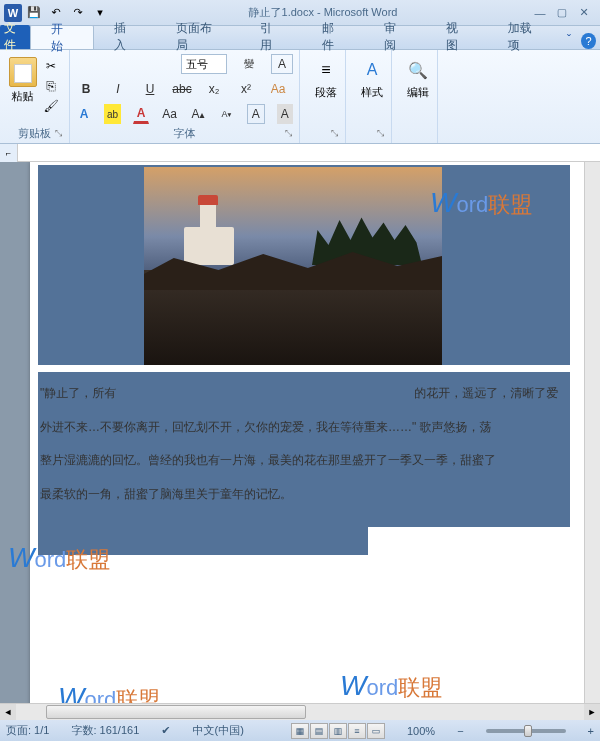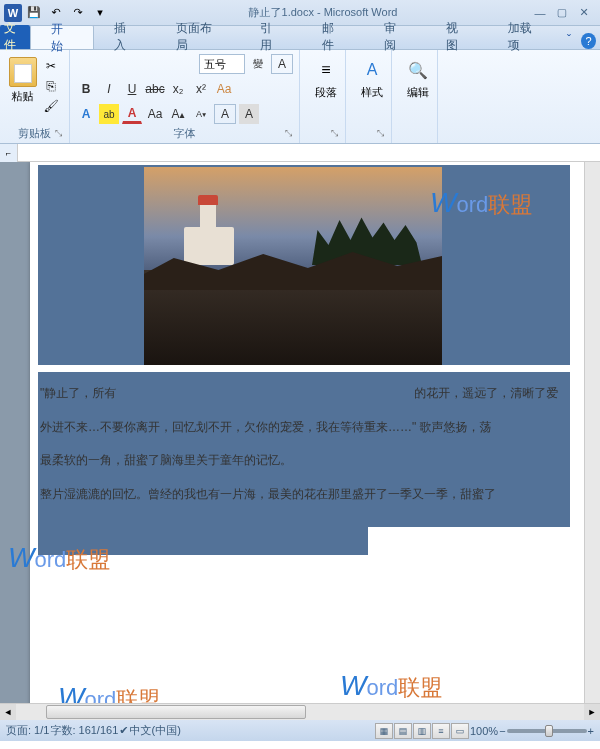--- a/index.html
+++ b/index.html
@@ -20,21 +20,21 @@
 .ribbon{height:94px;background:linear-gradient(#f4f9ff,#e4eefa);border-bottom:1px solid #a9bfd6;display:flex;font-size:11px}
 .group{border-right:1px solid #c8daf0;padding:3px 6px;display:flex;flex-direction:column;position:relative}
 .group-label{position:absolute;bottom:2px;left:0;right:0;text-align:center;color:#4a6a8a;font-size:11px}
 .group-body{flex:1;display:flex;align-items:flex-start}
 .paste-big{width:36px;display:flex;flex-direction:column;align-items:center;padding-top:4px;gap:2px}
 .paste-icon{width:28px;height:30px;background:linear-gradient(#f7d88a,#e8b84a);border:1px solid #c89838;border-radius:2px;position:relative}
 .paste-icon::after{content:"";position:absolute;top:6px;left:4px;right:4px;bottom:3px;background:#fff;border:1px solid #ccc}
 .paste-side{display:flex;flex-direction:column;gap:2px;padding:4px 2px}
 .sm-btn{width:20px;height:18px;display:flex;align-items:center;justify-content:center;font-size:12px}
 .font-group{width:230px}
-.font-row{display:flex;align-items:center;gap:3px;height:22px;margin-bottom:3px}
+.font-row{display:flex;align-items:center;gap:12px;height:22px;margin-bottom:3px}
 .font-sel{border:1px solid #a9bfd6;background:#fff;height:20px;padding:0 4px;font-size:11px;display:flex;align-items:center}
 .font-sel.size{width:46px}
 .rbtn{width:20px;height:20px;border:1px solid transparent;display:flex;align-items:center;justify-content:center;font-size:12px;color:#333}
 .box-btn{border:1px solid #a9bfd6;width:22px;height:20px}
 .para-group{width:46px}
 .big-btn{display:flex;flex-direction:column;align-items:center;padding:4px 2px;gap:2px;width:40px}
 .big-icon{width:26px;height:26px;display:flex;align-items:center;justify-content:center;font-size:16px}
 .ruler{height:18px;background:#fff;border-bottom:1px solid #ccc;position:relative}
 .ruler-btn{width:18px;height:18px;background:#e4eefa;border-right:1px solid #ccc;display:flex;align-items:center;justify-content:center;font-size:9px}
 .doc-area{background:#8a9aaa;height:541px;position:relative;overflow:hidden}
@@ -49,21 +49,21 @@
 .rocks::before{content:"";position:absolute;top:-20px;left:0;right:0;height:40px;background:#2a2018;clip-path:polygon(0 60%,10% 20%,25% 50%,40% 10%,55% 45%,70% 5%,85% 40%,100% 15%,100% 100%,0 100%)}
 .trees{position:absolute;top:48px;right:20px;width:110px;height:50px;background:#1a2818;clip-path:polygon(0 100%,5% 30%,15% 60%,25% 10%,35% 50%,45% 5%,55% 45%,65% 15%,75% 50%,85% 20%,95% 55%,100% 100%)}
 .text-layer{position:absolute;left:10px;top:215px;right:0;font-size:12px;color:#333;line-height:2.8}
 .text-row{white-space:nowrap;position:relative}
 .watermark{position:absolute;font-size:22px;font-weight:normal;pointer-events:none}
 .wm-w{color:#2a7ad4;font-style:italic;font-size:28px}.wm-rd{color:#6a9ae8}.wm-cn{color:#d87838}
 .hscroll{height:16px;background:#e8e8e8;display:flex;align-items:center;border-top:1px solid #ccc}
 .scroll-btn{width:16px;height:16px;background:#ddd;display:flex;align-items:center;justify-content:center;font-size:9px}
 .scroll-track{flex:1;height:16px;background:#e8e8e8;position:relative}
 .scroll-thumb{position:absolute;left:30px;width:260px;height:14px;top:1px;background:linear-gradient(#f4f4f4,#d8d8d8);border:1px solid #aaa;border-radius:2px}
-.statusbar{height:22px;background:linear-gradient(#d8e4f4,#c4d6ec);display:flex;align-items:center;font-size:11px;color:#3a5a7a;padding:0 6px;gap:1px;border-top:1px solid #a9bfd6}
+.statusbar{height:22px;background:linear-gradient(#d8e4f4,#c4d6ec);display:flex;align-items:center;font-size:11px;color:#3a5a7a;padding:0 6px;gap:22px;border-top:1px solid #a9bfd6}
 .status-spacer{flex:1}
 .view-btns{display:flex;gap:1px}
 .vbtn{width:18px;height:16px;background:linear-gradient(#f4f4f4,#ddd);border:1px solid #aaa;font-size:9px;display:flex;align-items:center;justify-content:center}
 .zoom-slider{width:80px;height:4px;background:#8a9aaa;position:relative;border-radius:2px}
 .zoom-thumb{position:absolute;left:38px;top:-4px;width:8px;height:12px;background:linear-gradient(#f4f4f4,#ccc);border:1px solid #888;border-radius:2px}
 .vscroll{position:absolute;right:0;top:162px;width:16px;height:541px;background:#e8e8e8;border-left:1px solid #ccc}
 .dialog-launch{position:absolute;bottom:3px;right:2px;width:12px;height:12px;font-size:9px;color:#666}
 u{text-decoration:underline}
 </style>
 </head>
@@ -192,22 +192,22 @@
           <div class="lh-base"></div>
           <div class="lh-tower"></div>
           <div class="lh-top"></div>
         </div>
       <div class="rocks"></div>
     </div>
 
     <div class="text-layer">
       <div class="text-row"><span>"静止了，所有</span><span style="display:inline-block;width:298px"></span><span>的花开，遥远了，清晰了爱</span></div>
       <div class="text-row">外进不来…不要你离开，回忆划不开，欠你的宠爱，我在等待重来……"   歌声悠扬，荡</div>
+      <div class="text-row">整片湿漉漉的回忆。曾经的我也有一片海，最美的花在那里盛开了一季又一季，甜蜜了</div>
       <div class="text-row">最柔软的一角，甜蜜了脑海里关于童年的记忆。</div>
-      <div class="text-row">整片湿漉漉的回忆。曾经的我也有一片海，最美的花在那里盛开了一季又一季，甜蜜了</div>
     </div>
   </div>
 
   <div class="watermark" style="left:8px;top:380px"><span class="wm-w">W</span><span class="wm-rd">ord</span><span class="wm-cn">联盟</span></div>
   <div class="watermark" style="left:58px;top:520px"><span class="wm-w">W</span><span class="wm-rd">ord</span><span class="wm-cn">联盟</span></div>
   <div class="watermark" style="left:430px;top:25px"><span class="wm-w">W</span><span class="wm-rd">ord</span><span class="wm-cn">联盟</span></div>
   <div class="watermark" style="left:340px;top:508px"><span class="wm-w">W</span><span class="wm-rd">ord</span><span class="wm-cn">联盟</span></div>
 </div>
 
 <div class="vscroll"></div>

